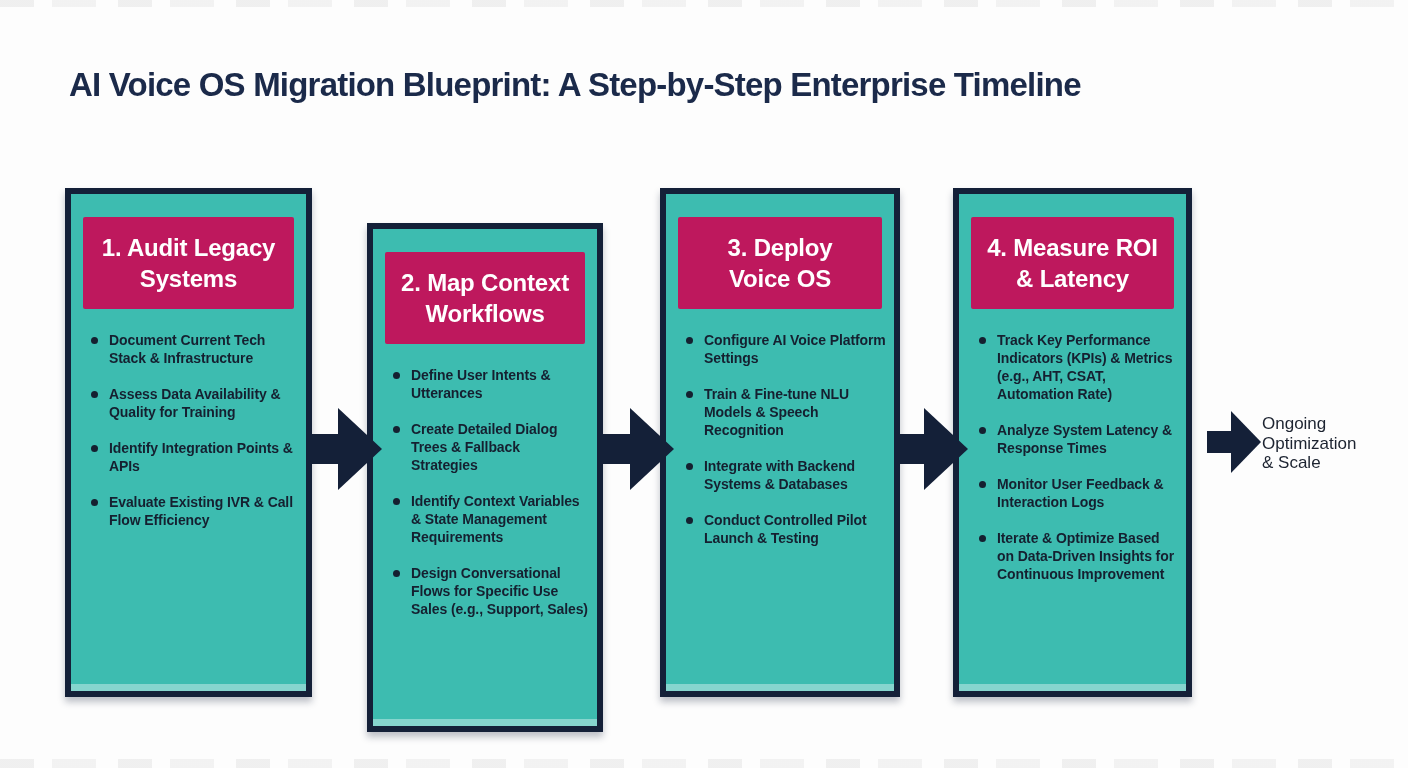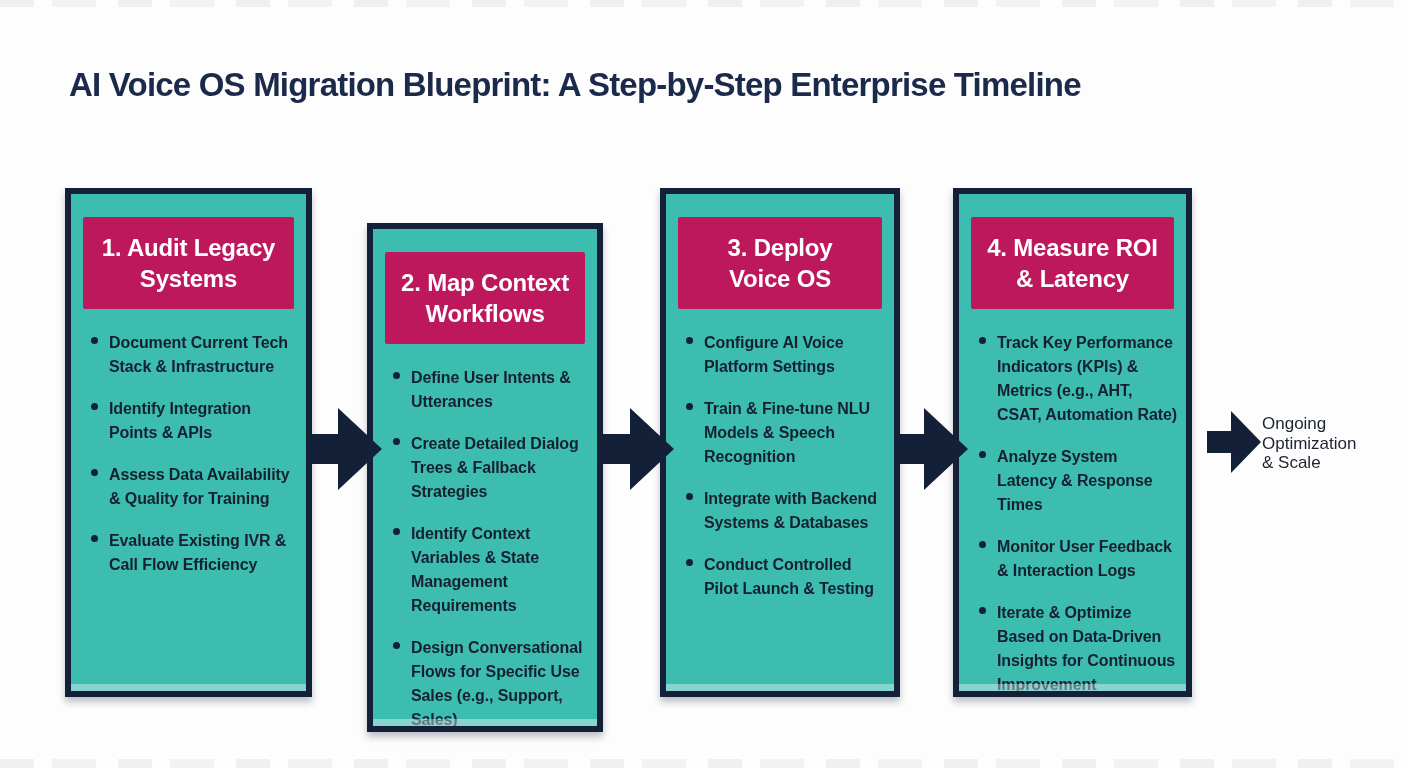--- a/index.html
+++ b/index.html
@@ -71,23 +71,23 @@
 
   .step-bullets {
     position: absolute;
     left: 18px; right: 8px; top: 137px;
     list-style: none;
   }
   .step-bullets li {
     position: relative;
     padding-left: 20px;
     margin-bottom: 18px;
-    font-size: 16px;
+    font-size: 14px;
     font-weight: 700;
-    line-height: 24px;
+    line-height: 18px;
     color: #152030;
     letter-spacing: -0.1px;
   }
   .step-bullets li .dot {
     position: absolute;
     left: 2px; top: 6px;
     width: 7px; height: 7px;
     border-radius: 50%;
     background: #152030;
   }
@@ -133,22 +133,22 @@
 
 <h1 class="page-title">AI Voice OS Migration Blueprint: A Step-by-Step Enterprise Timeline</h1>
 
 <div class="step-box" style="left:65px; width:247px;">
   <div class="step-header">
     <span>1. Audit Legacy</span>
     <span>Systems</span>
   </div>
   <ul class="step-bullets">
     <li><span class="dot"></span><span>Document Current Tech Stack &amp; Infrastructure</span></li>
+    <li><span class="dot"></span><span>Assess Data Availability &amp; Quality for Training</span></li>
     <li><span class="dot"></span><span>Identify Integration Points &amp; APIs</span></li>
-    <li><span class="dot"></span><span>Assess Data Availability &amp; Quality for Training</span></li>
     <li><span class="dot"></span><span>Evaluate Existing IVR &amp; Call Flow Efficiency</span></li>
   </ul>
 </div>
 
 <div class="step-box" style="left:367px; width:236px;margin-top:35px;">
   <div class="step-header">
     <span>2. Map Context</span>
     <span>Workflows</span>
   </div>
   <ul class="step-bullets">

